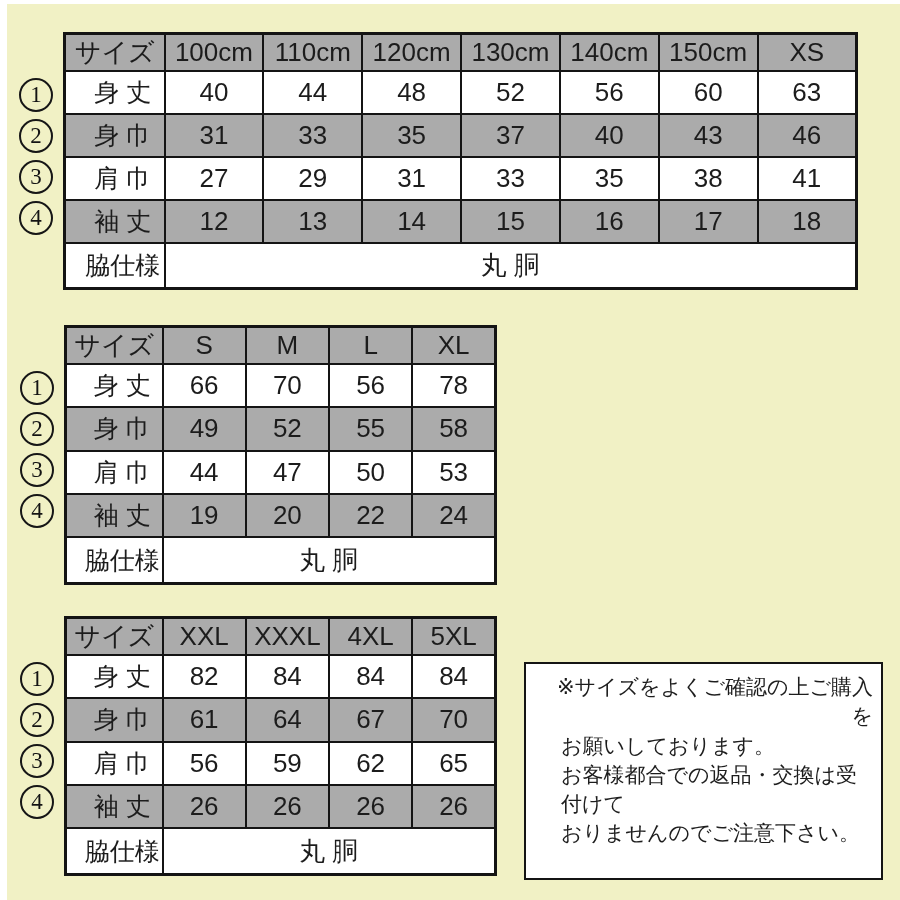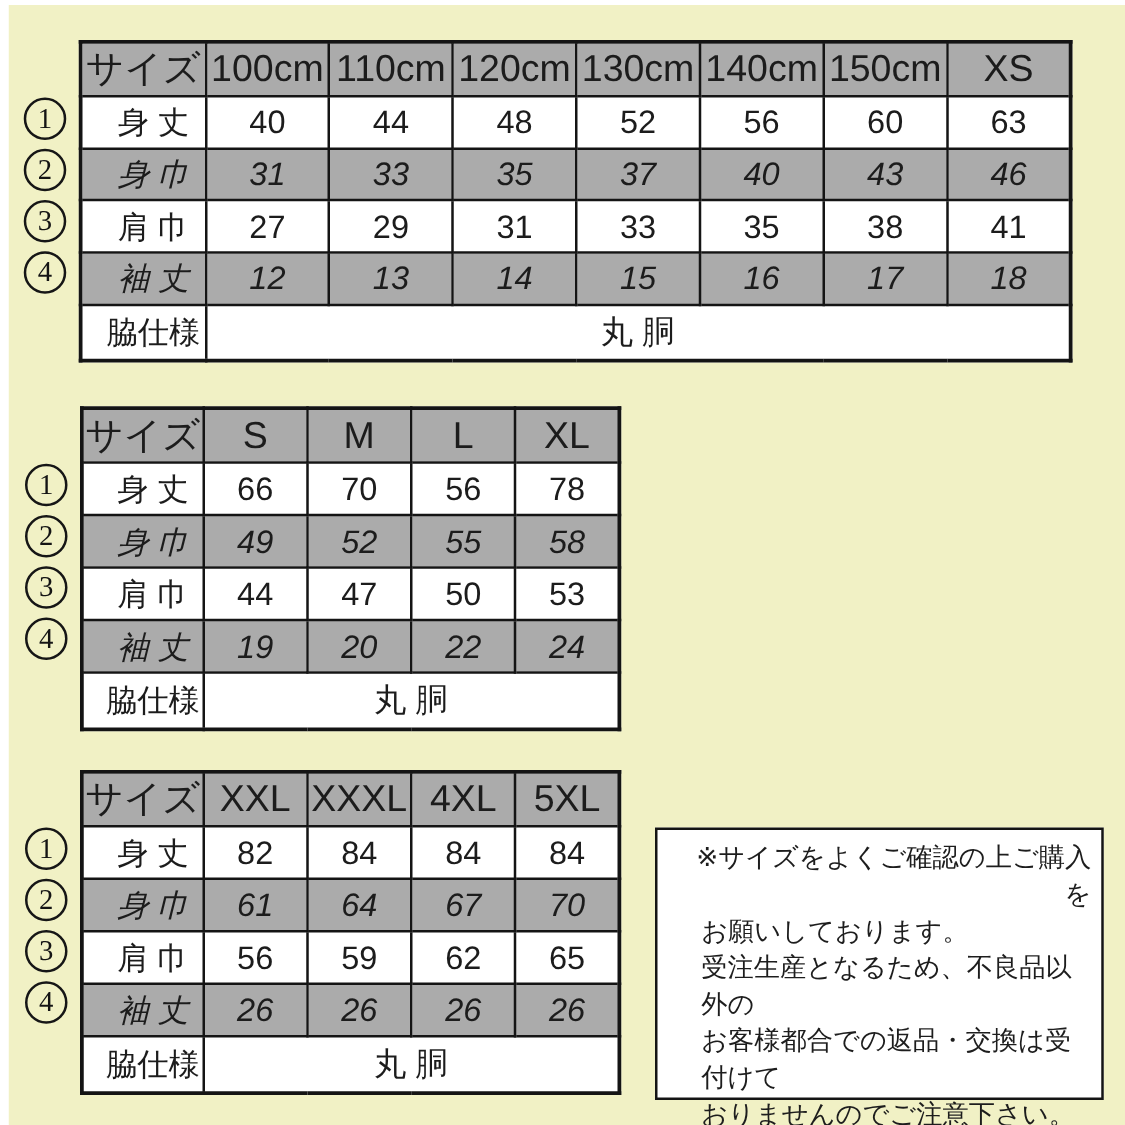--- a/index.html
+++ b/index.html
@@ -6,24 +6,24 @@
   body{width:900px;height:900px;position:relative;overflow:hidden;
        background:#f1f1c5;font-family:"Liberation Sans","DejaVu Sans",sans-serif;}
   .edge-left{position:absolute;left:0;top:0;width:7px;height:900px;background:#ffffff;}
   .edge-top{position:absolute;left:0;top:0;width:900px;height:4px;background:#ffffff;}
 
   .table-block{position:absolute;}
   table.sz{border-collapse:collapse;table-layout:fixed;background:#ffffff;
            border:3px solid #141414;}
   .sz th,.sz td{border:2px solid #141414;text-align:center;vertical-align:middle;
            padding:0;white-space:nowrap;overflow:hidden;color:#1c1c1c;}
-  .sz thead th{background:#ababab;font-weight:normal;font-size:30px;}
+  .sz thead th{background:#ababab;font-weight:normal;font-size:26px;}
   .sz td{font-size:26px;background:#ffffff;}
   .sz td.lbl{font-size:25px;padding-left:16px;}
-  .sz tr.alt td{background:#ababab;font-style:italic;}
+  .sz tr.alt td{background:#ababab;}
   #kids-block table{width:795px;height:258px;}
   #adult-block table,#big-block table{width:433px;height:260px;}
 
   .circles{position:absolute;left:-44px;top:46px;display:flex;flex-direction:column;gap:7px;}
   .circ{width:30px;height:30px;border:2.5px solid #161616;border-radius:50%;
         display:flex;align-items:center;justify-content:center;
         font-family:"Liberation Serif","DejaVu Serif",serif;font-size:23px;color:#141414;}
 
   #shirt-svg{position:absolute;left:505px;top:298px;}
 
@@ -246,17 +246,16 @@
     </div>
 </div>
 
 <svg id="shirt-svg" width="400" height="362" viewBox="505 298 905 660">
   
 </svg>
 
 <div id="note">
   <div class="note-line first">※サイズをよくご確認の上ご購入を</div>
   <div class="note-line">お願いしております。</div>
-  <div class="note-line">受注生産となるため、不良品以外の</div>
   <div class="note-line">お客様都合での返品・交換は受付けて</div>
   <div class="note-line">おりませんのでご注意下さい。</div>
 
 </div>
 
 </body></html>

